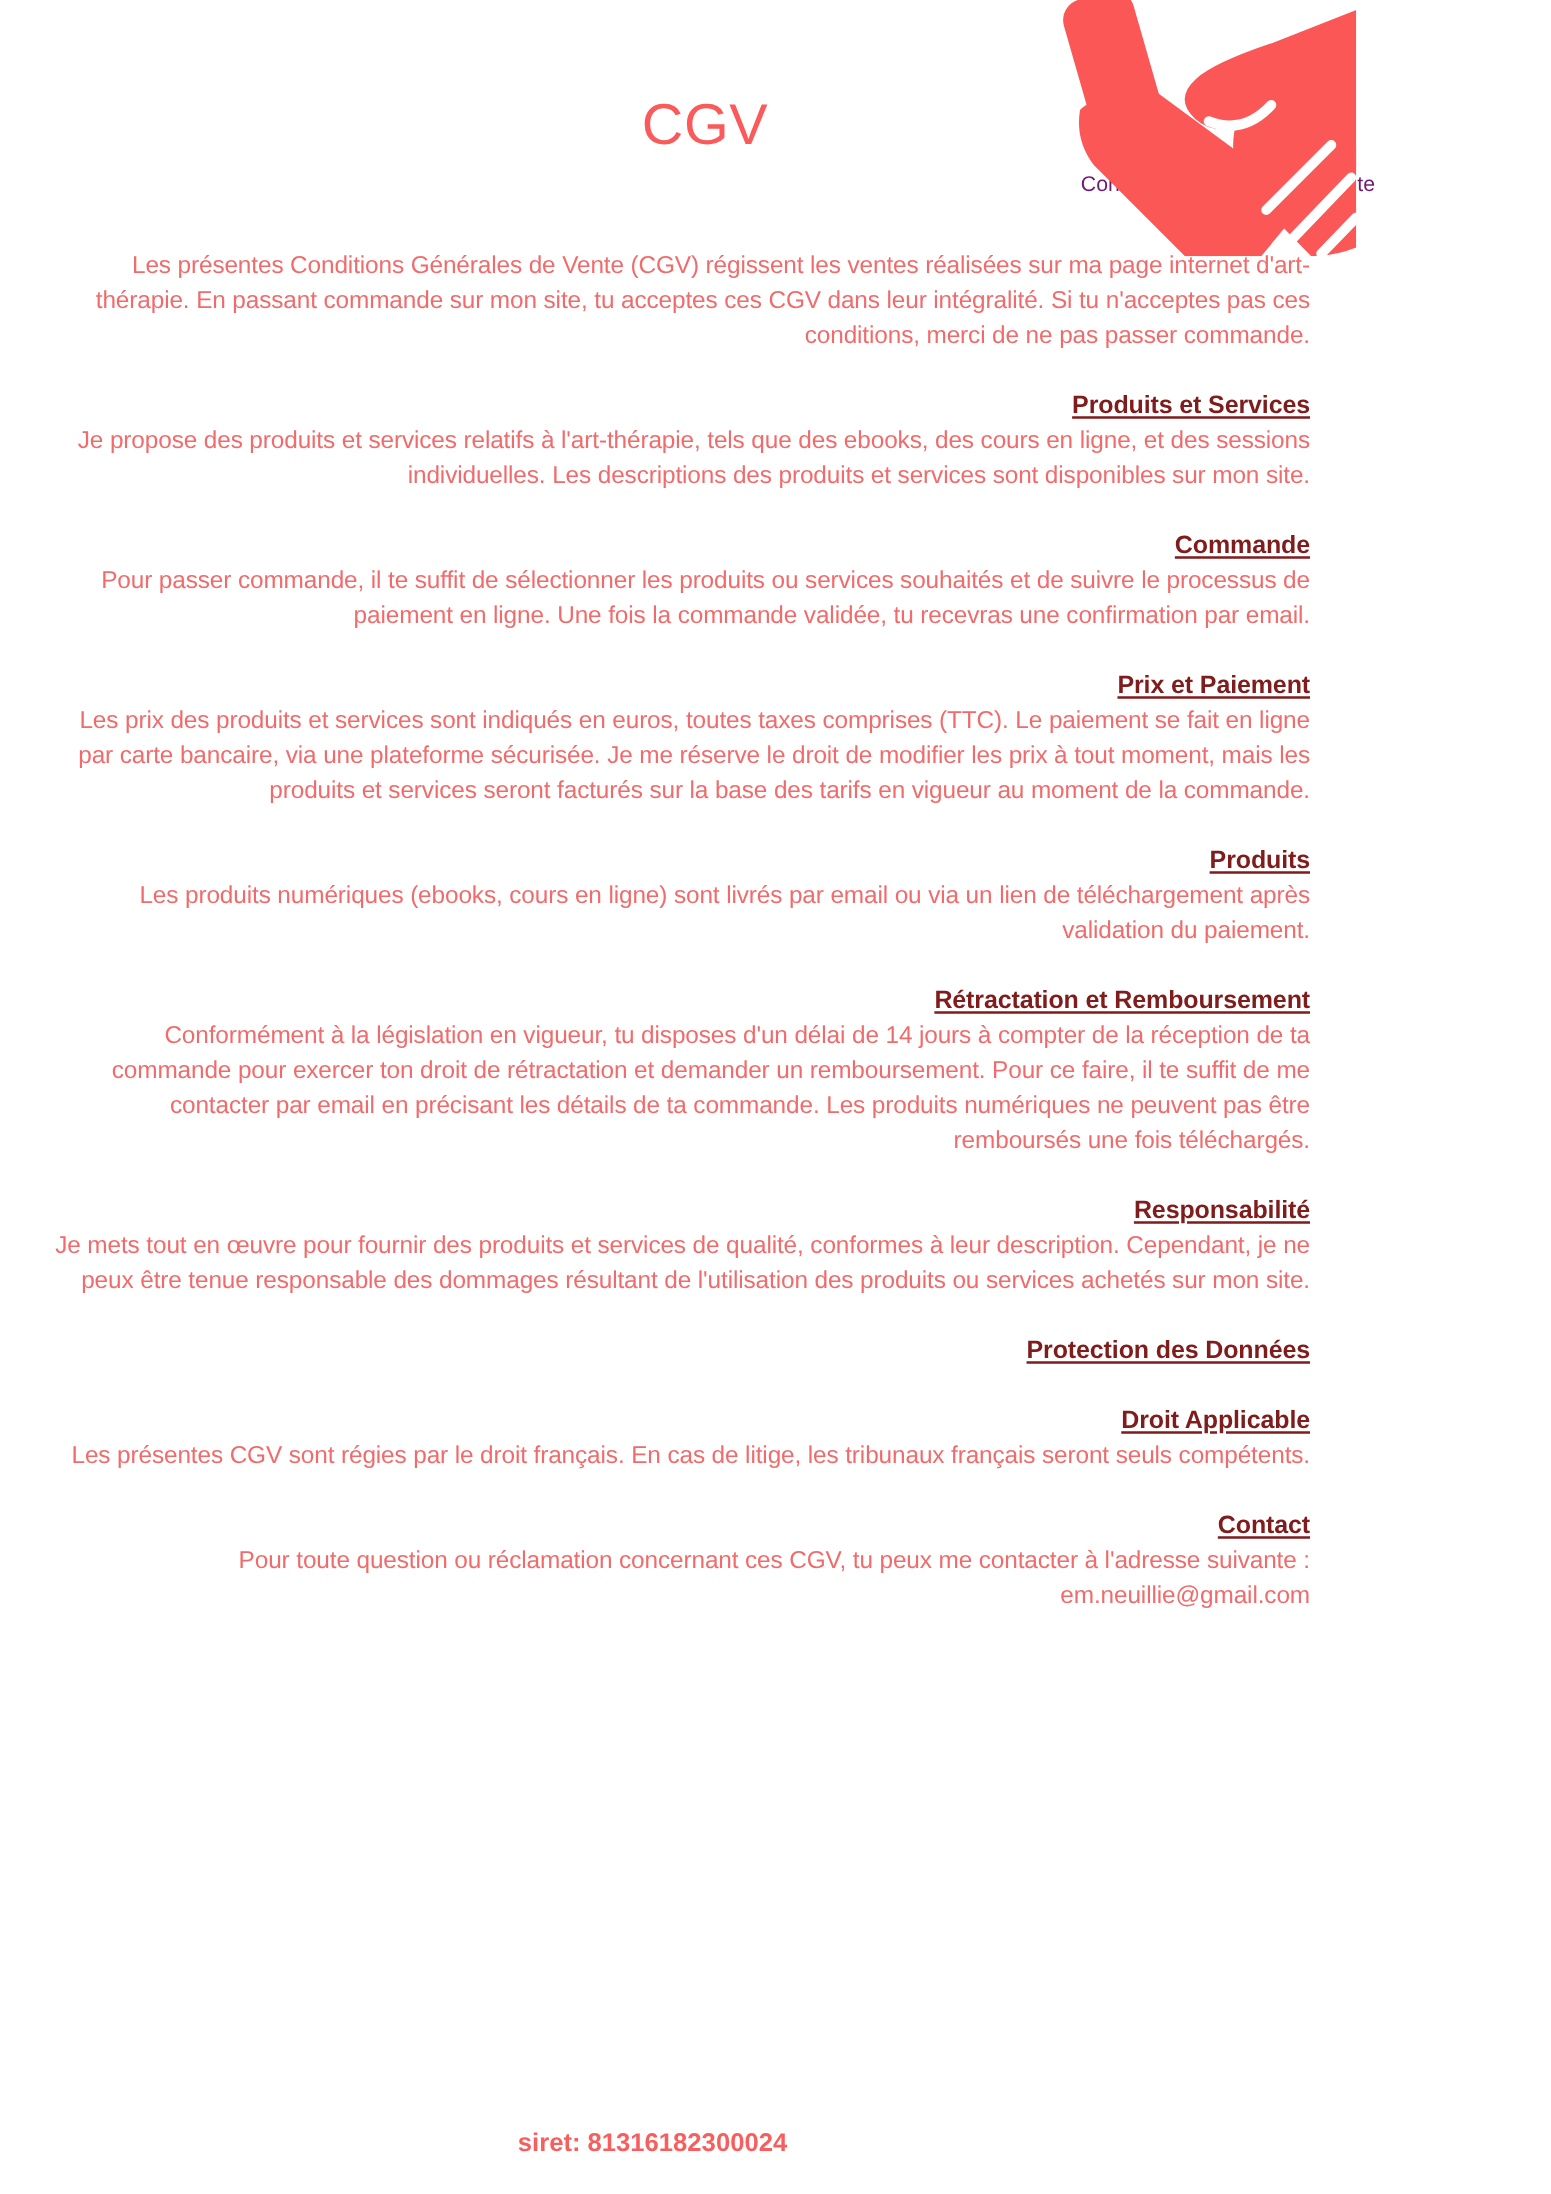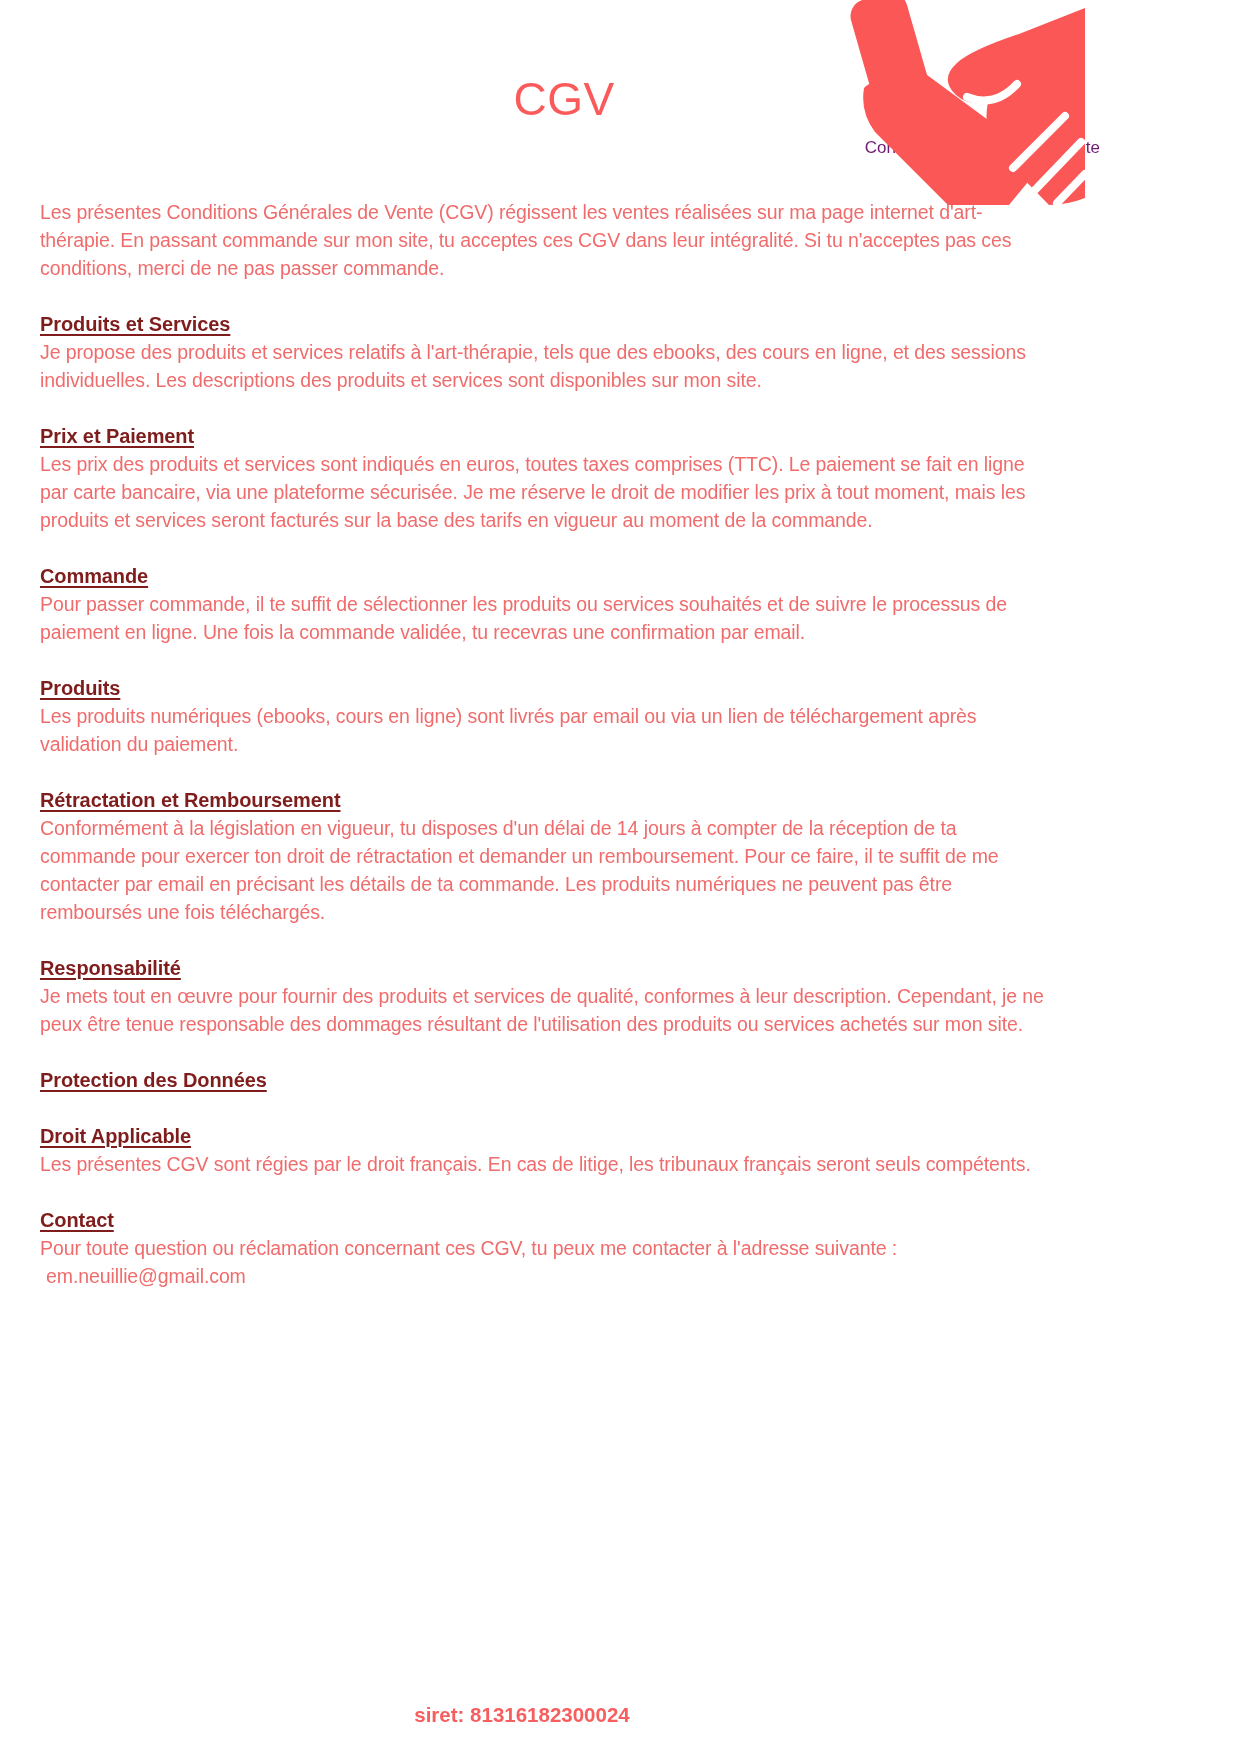--- a/index.html
+++ b/index.html
@@ -49,20 +49,21 @@
   
   .content {
     position: absolute;
     top: 198px;
     left: 40px;
     width: 1008px;
     color: #F06C6C;
     font-size: 19.5px;
     line-height: 28px;
     letter-spacing: -0.1px;
+    text-align: right;
   }
   .content p { margin: 0; }
   .section { margin-top: 28px; }
   .section h3 {
     font-size: 20px;
     line-height: 28px;
     font-weight: 700;
     color: #7f1d1d;
     text-decoration: underline;
     text-underline-offset: 3px;
@@ -117,27 +118,27 @@
   <div class="content">
 
     <p>Les présentes Conditions Générales de Vente (CGV) régissent les ventes réalisées sur ma page internet d'art-thérapie. En passant commande sur mon site, tu acceptes ces CGV dans leur intégralité. Si tu n'acceptes pas ces conditions, merci de ne pas passer commande.</p>
 
     <div class="section">
       <h3>Produits et Services</h3>
       <p>Je propose des produits et services relatifs à l'art-thérapie, tels que des ebooks, des cours en ligne, et des sessions individuelles. Les descriptions des produits et services sont disponibles sur mon site.</p>
     </div>
 
     <div class="section">
-      <h3>Prix et Paiement</h3>
-      <p>Les prix des produits et services sont indiqués en euros, toutes taxes comprises (TTC). Le paiement se fait en ligne par carte bancaire, via une plateforme sécurisée. Je me réserve le droit de modifier les prix à tout moment, mais les produits et services seront facturés sur la base des tarifs en vigueur au moment de la commande.</p>
+      <h3>Commande</h3>
+      <p>Pour passer commande, il te suffit de sélectionner les produits ou services souhaités et de suivre le processus de paiement en ligne. Une fois la commande validée, tu recevras une confirmation par email.</p>
     </div>
 
     <div class="section">
-      <h3>Commande</h3>
-      <p>Pour passer commande, il te suffit de sélectionner les produits ou services souhaités et de suivre le processus de paiement en ligne. Une fois la commande validée, tu recevras une confirmation par email.</p>
+      <h3>Prix et Paiement</h3>
+      <p>Les prix des produits et services sont indiqués en euros, toutes taxes comprises (TTC). Le paiement se fait en ligne par carte bancaire, via une plateforme sécurisée. Je me réserve le droit de modifier les prix à tout moment, mais les produits et services seront facturés sur la base des tarifs en vigueur au moment de la commande.</p>
     </div>
 
     <div class="section">
       <h3>Produits</h3>
       <p>Les produits numériques (ebooks, cours en ligne) sont livrés par email ou via un lien de téléchargement après validation du paiement.</p>
     </div>
 
     <div class="section">
       <h3>Rétractation et Remboursement</h3>
       <p>Conformément à la législation en vigueur, tu disposes d'un délai de 14 jours à compter de la réception de ta commande pour exercer ton droit de rétractation et demander un remboursement. Pour ce faire, il te suffit de me contacter par email en précisant les détails de ta commande. Les produits numériques ne peuvent pas être remboursés une fois téléchargés.</p>

